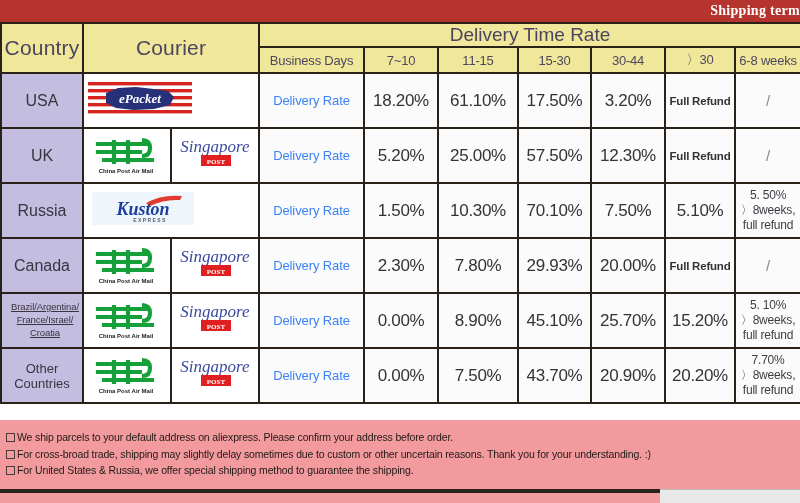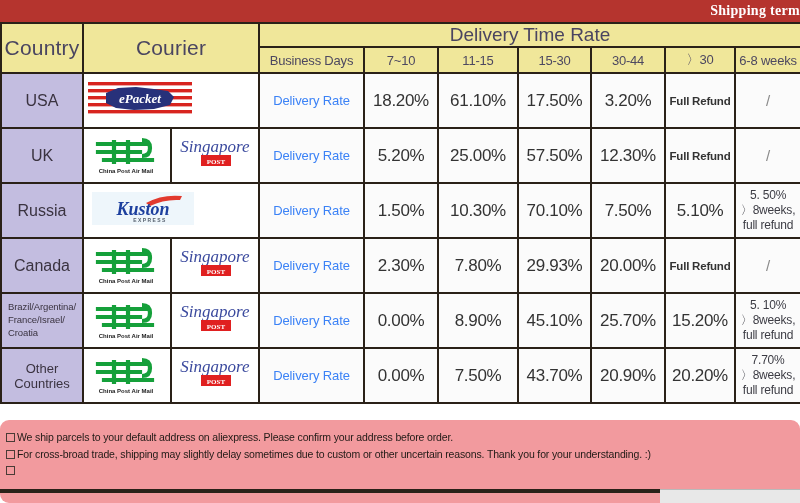--- a/index.html
+++ b/index.html
@@ -80,23 +80,24 @@
 
   
   .country-cell {
     background: #c3bde0 !important;
     color: #3a3340;
     font-size: 16px;
   }
   .country-cell.multiline {
     font-size: 9.5px;
     line-height: 1.35;
-    text-align: left;
+    text-align: center;
     padding-left: 6px;
     letter-spacing: -.1px;
+    text-decoration: underline;
   }
   .country-cell.small {
     font-size: 13px;
     text-align: center;
   }
 
   
   .logo-cell {
     background: #ffffff !important;
     padding: 2px 0;
@@ -144,21 +145,20 @@
   }
 
   
   .notes {
     position: absolute;
     left: 0; top: 420px;
     width: 800px; height: 83px;
     background: #f29a9e;
     box-sizing: border-box;
     padding: 9px 6px 0 6px;
-    border-radius: 9px;
   }
   .note-line {
     font-size: 10.5px;
     color: #201a16;
     line-height: 1.58;
     letter-spacing: -.15px;
     white-space: nowrap;
   }
   .note-box {
     display: inline-block;
@@ -452,20 +452,20 @@
   </div>
 
   <div class="notes">
     <div class="note-line">
       <span class="note-box"></span><span>We ship parcels to your default address on aliexpress. Please confirm your address before order.</span>
     </div>
     <div class="note-line">
       <span class="note-box"></span><span>For cross-broad trade, shipping may slightly delay sometimes due to custom or other uncertain reasons. Thank you for your understanding. :)</span>
     </div>
     <div class="note-line">
-      <span class="note-box"></span>
+      <span class="note-box"></span><span>For United States &amp; Russia, we offer special shipping method to guarantee the shipping.</span>
     </div>
   </div>
 
   <div class="bottom-rule"></div>
   <div class="corner-strip"></div>
 
 </div>
 
 </body></html>

